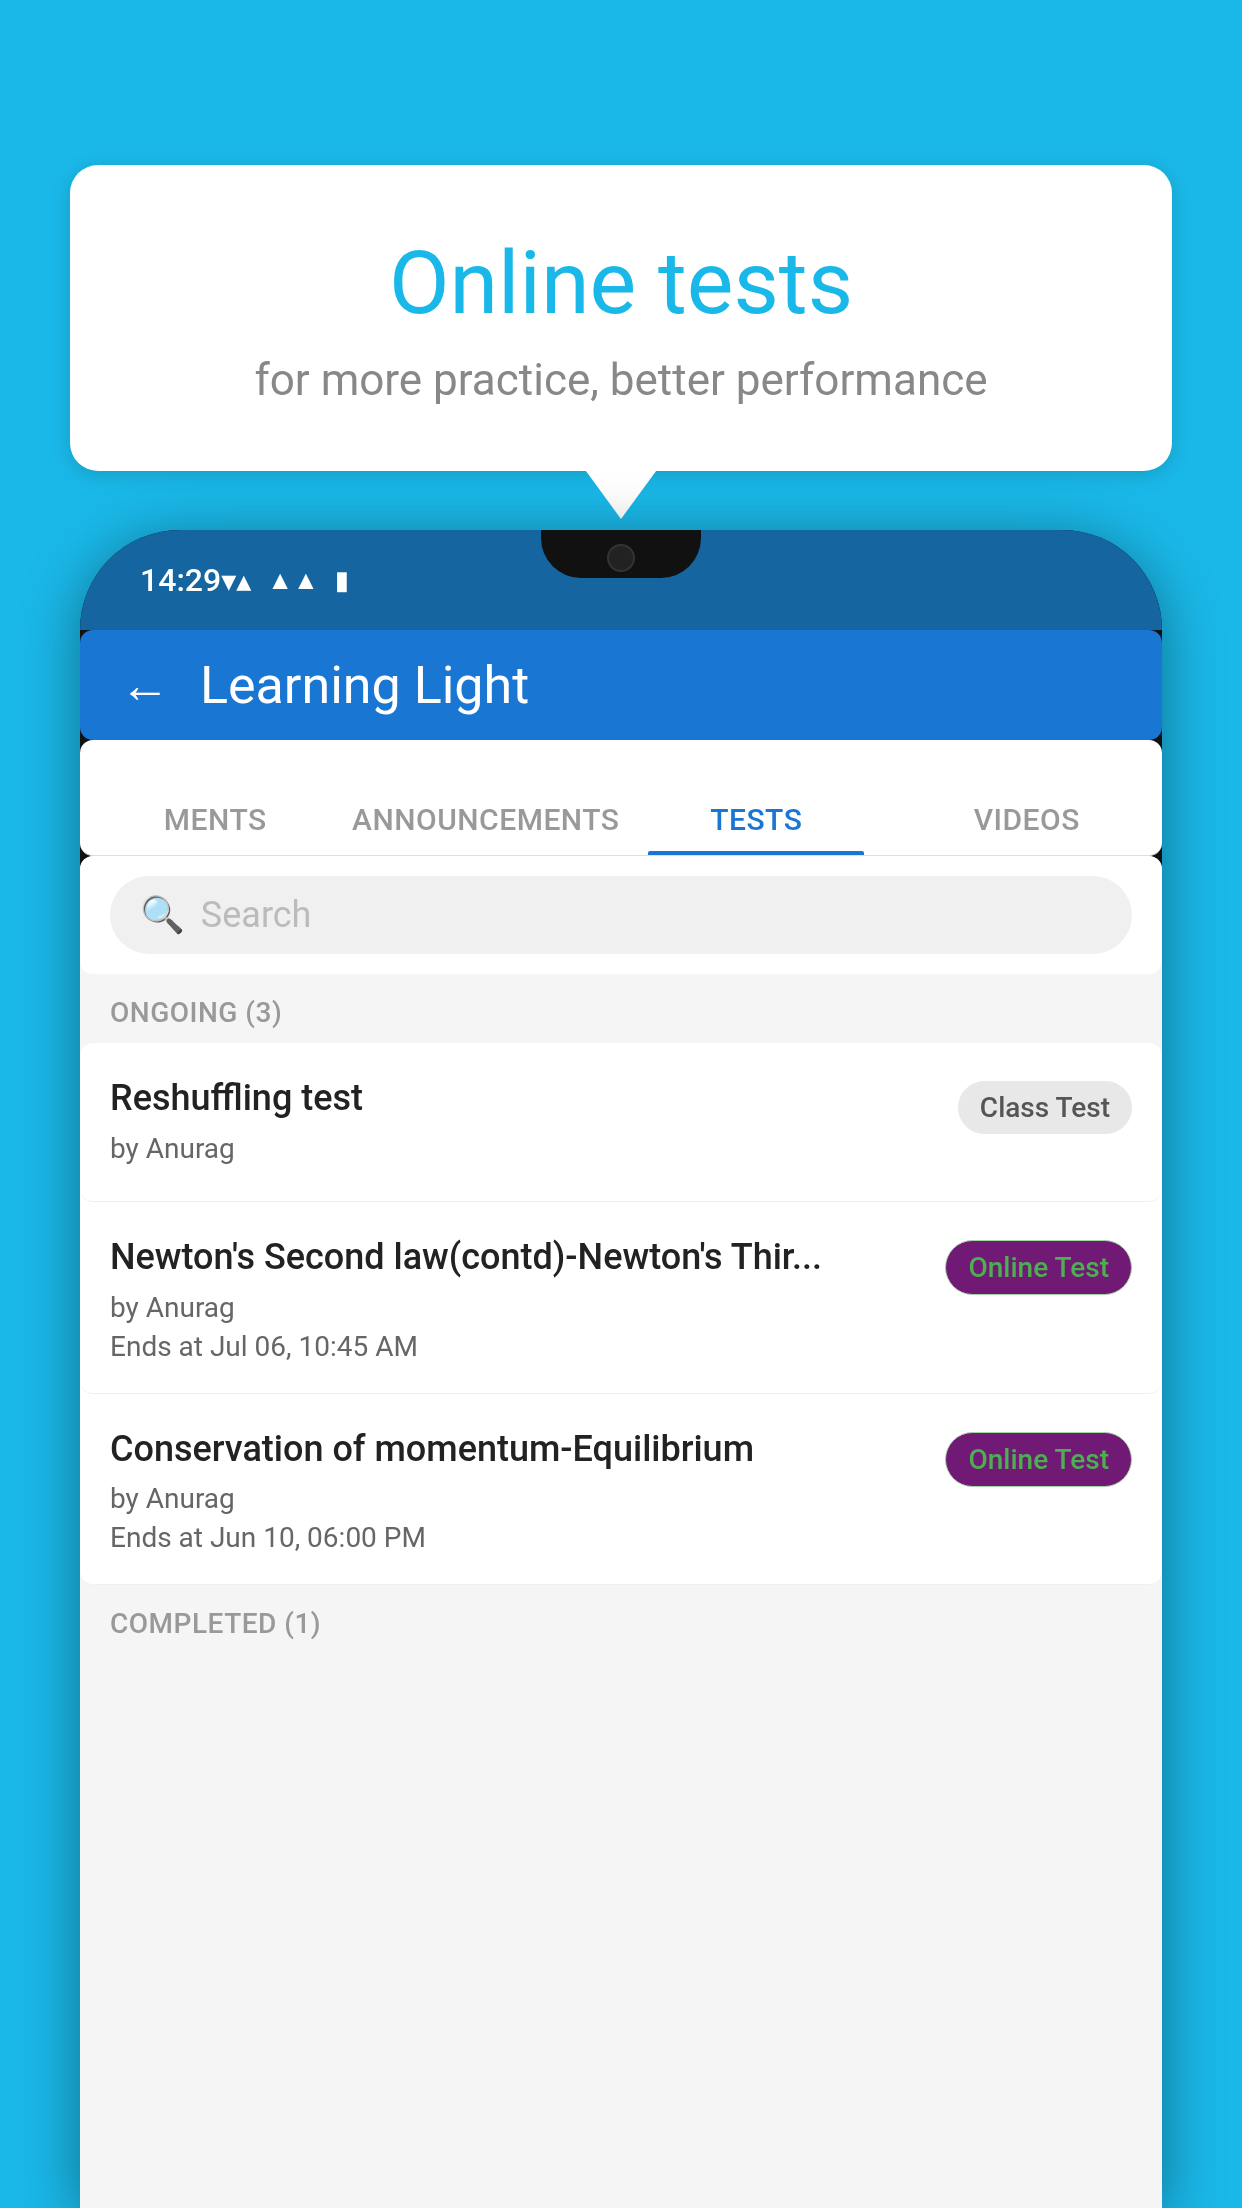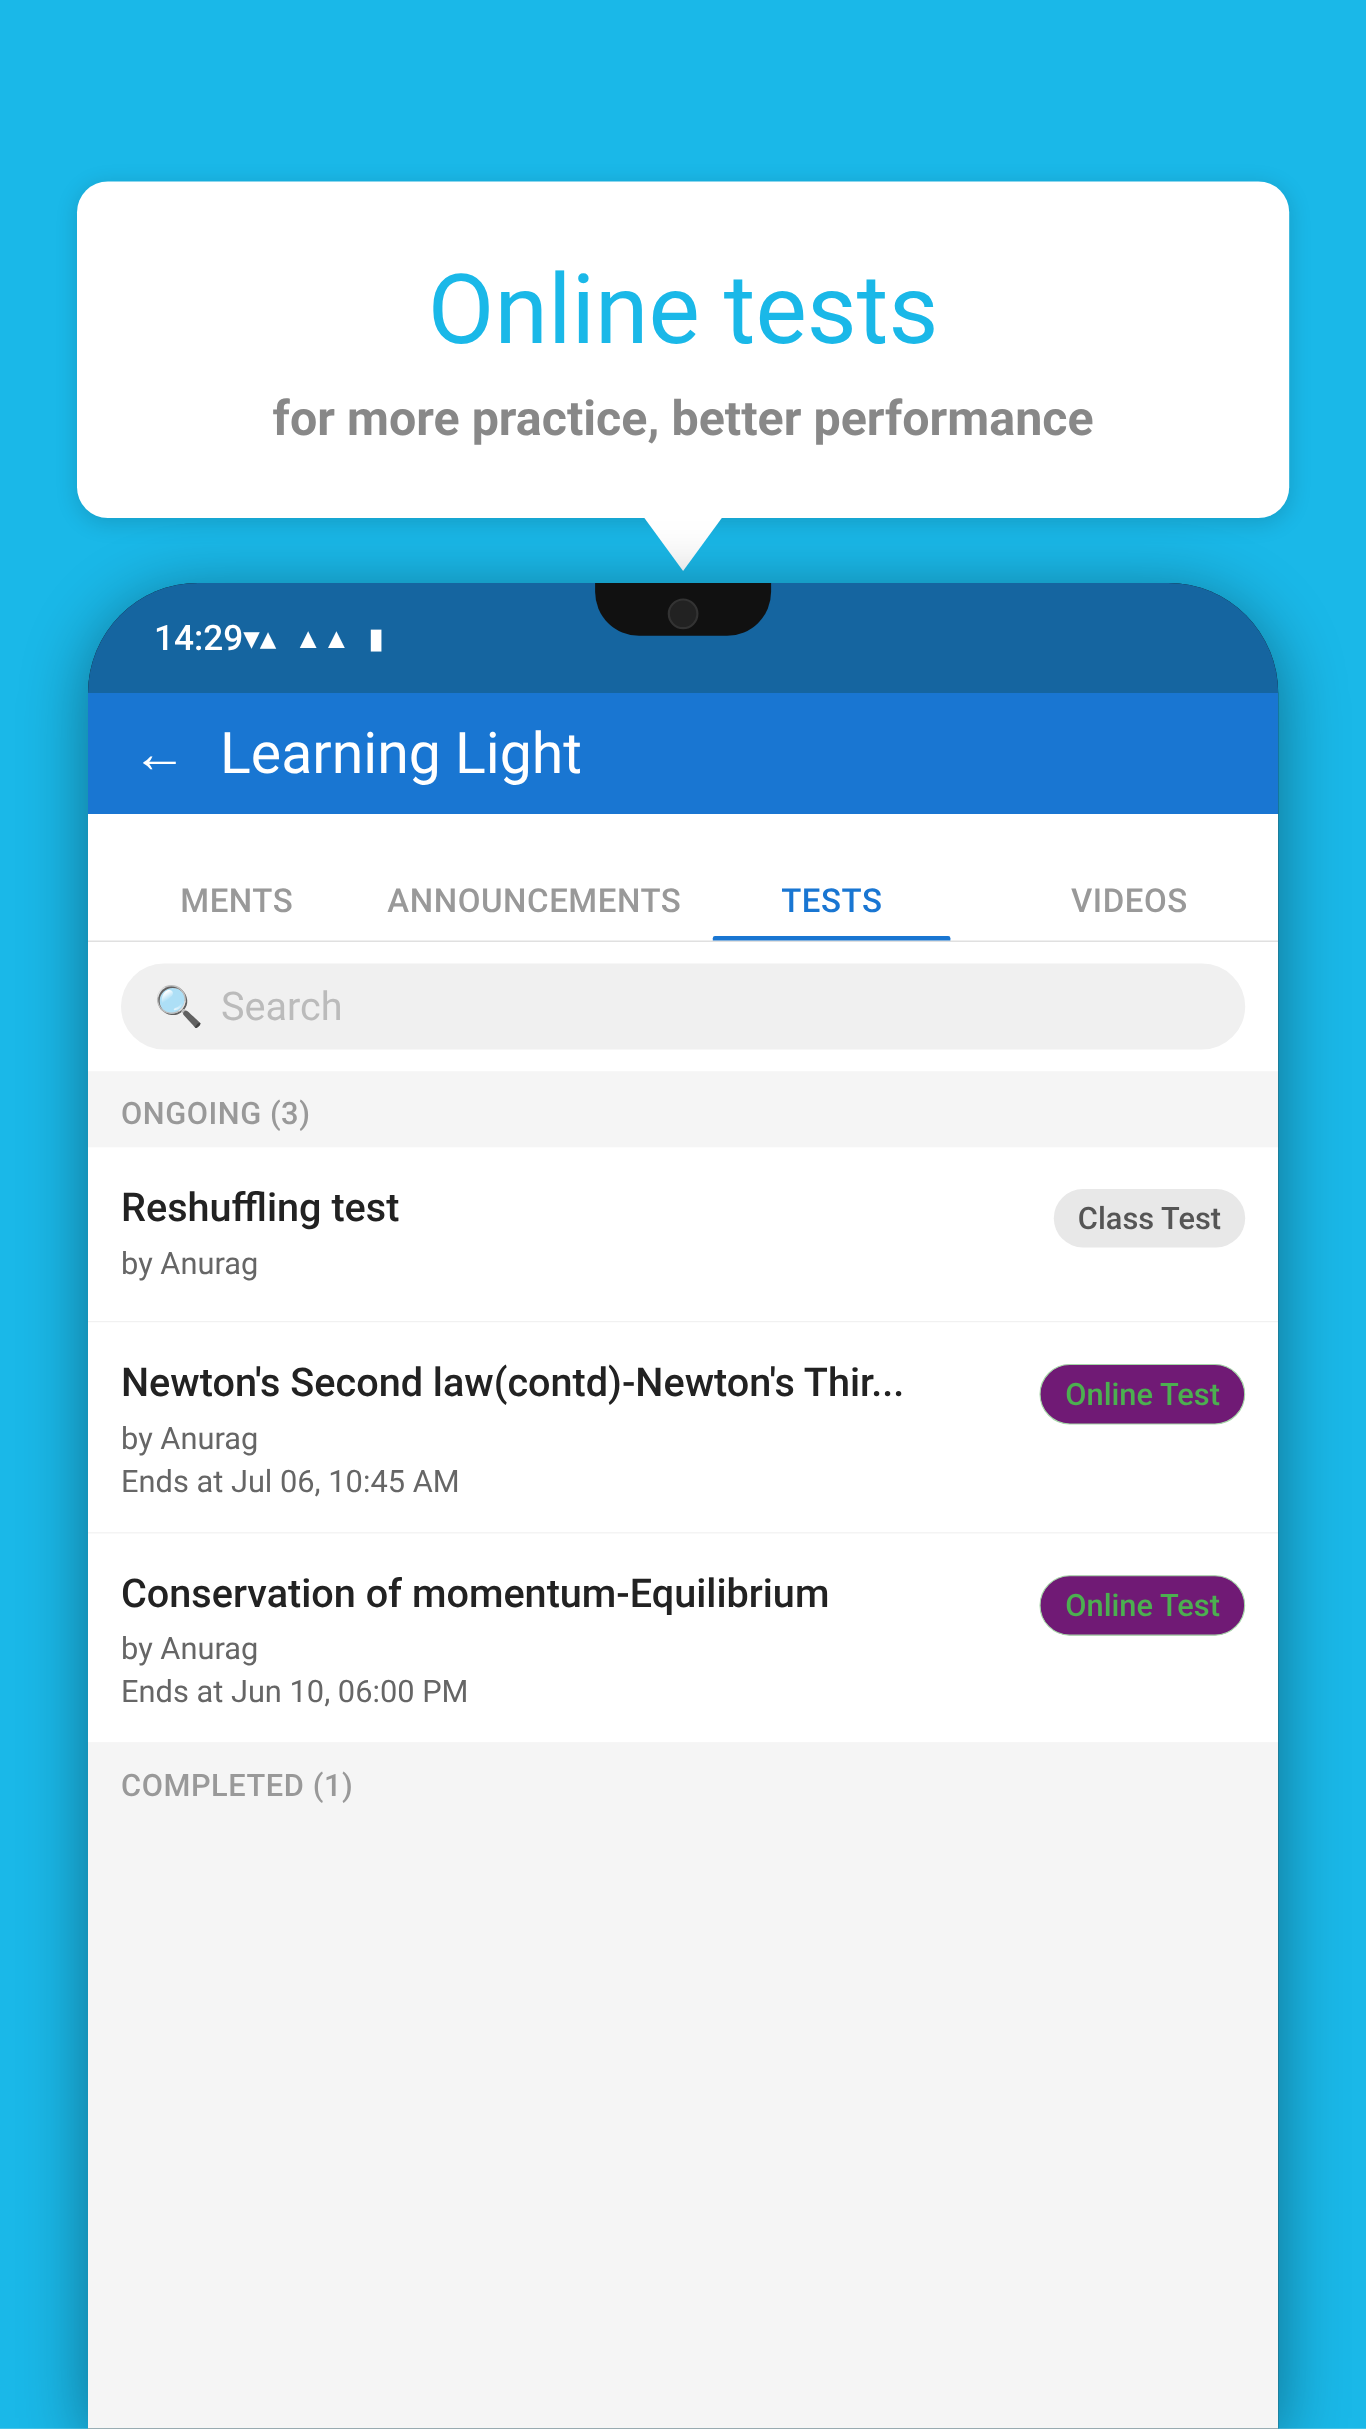--- a/index.html
+++ b/index.html
@@ -1,15 +1,15 @@
 <!DOCTYPE html>
 <html><head>
   <meta charset="utf-8">
   <style>
-    * { box-sizing: border-box; margin: 0; padding: 0; }
+    * { box-sizing: border-box; margin: 0; padding: 0; border-radius: 13px; }
 
     body {
       width: 1242px;
       height: 2208px;
       background-color: #1ab8e8;
       font-family: 'Roboto', Arial, sans-serif;
       overflow: hidden;
       position: relative;
     }
 
@@ -51,21 +51,21 @@
       font-size: 88px;
       color: #1ab8e8;
       font-weight: 400;
       line-height: 1.1;
       margin-bottom: 22px;
     }
 
     .bubble-subtitle {
       font-size: 44px;
       color: #888;
-      font-weight: 700;
+      font-weight: 400;
       margin-top: 16px;
     }
 
     
     .phone-frame {
       position: absolute;
       top: 530px;
       left: 80px;
       right: 80px;
       bottom: 0;

